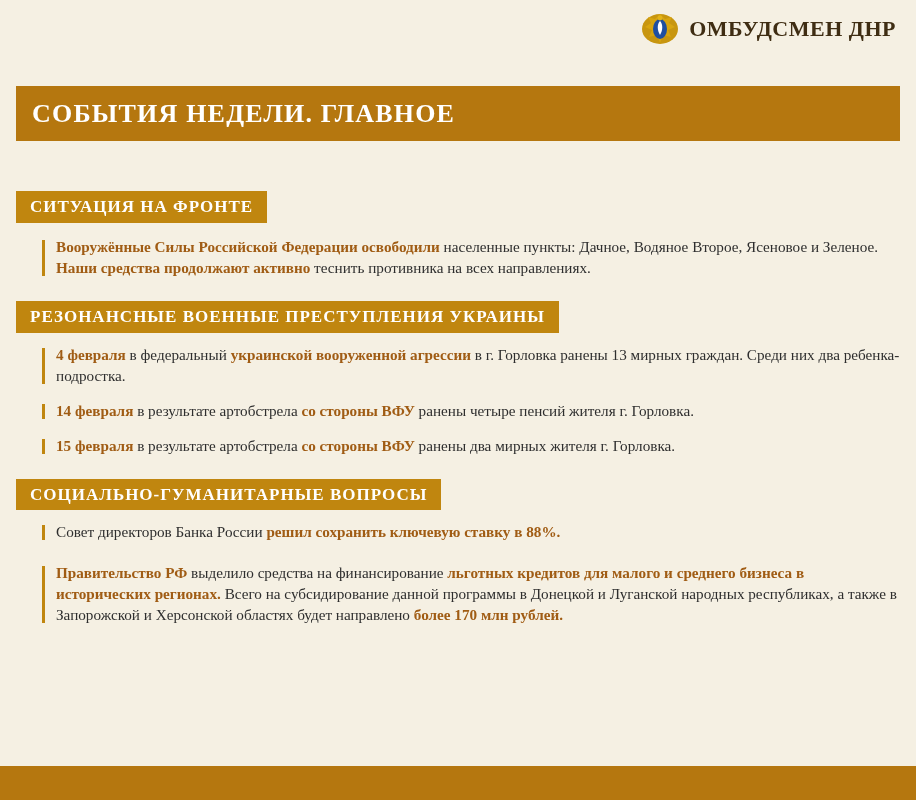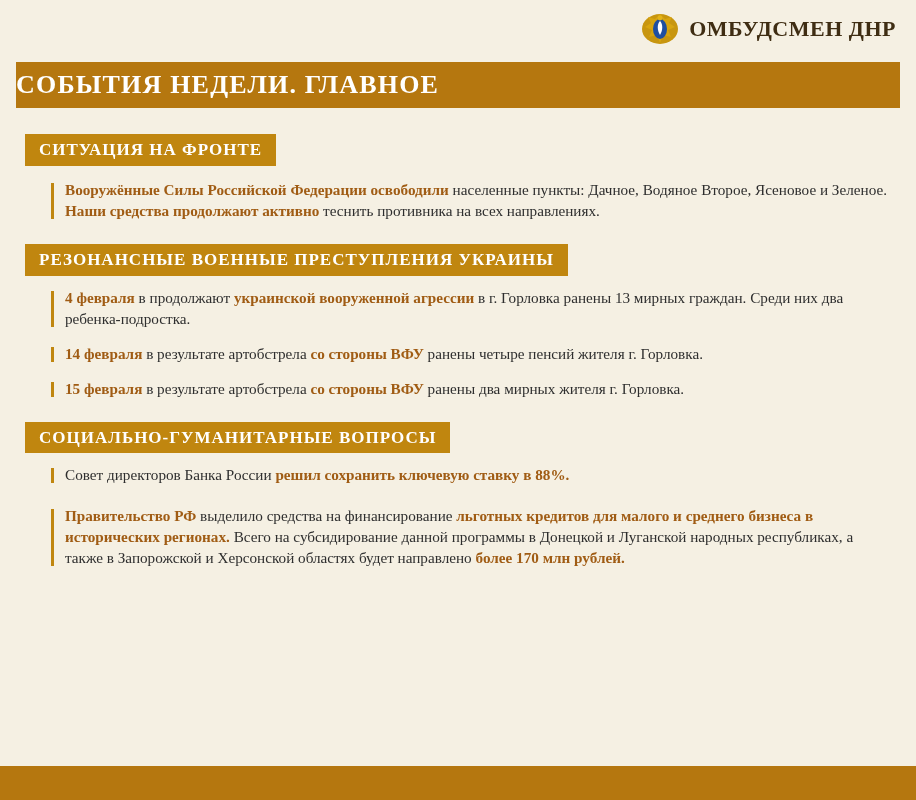--- a/index.html
+++ b/index.html
@@ -14,20 +14,21 @@
     overflow: hidden;
     position: relative;
   }
   .page {
     width: 916px;
     height: 800px;
     background: #f5f0e3;
     position: relative;
     display: flex;
     flex-direction: column;
+    gap: 24px;
   }
   
   .brandbar {
     height: 58px;
     background: #f5f0e3;
     display: flex;
     align-items: center;
     justify-content: flex-end;
     padding-right: 20px;
     box-sizing: border-box;
@@ -44,36 +45,37 @@
     font-family: "Liberation Serif", serif;
     font-weight: bold;
     font-size: 22px;
     letter-spacing: 0.5px;
     color: #3f2d13;
   }
   
   .main-title-wrap {
     margin: 4px 16px 0 16px;
     background: #b5770f;
-    height: 46px;
+    height: 55px;
     display: flex;
     align-items: center;
+    padding-left: 16px;
     box-sizing: border-box;
   }
   .main-title {
     color: #ffffff;
     font-family: "Liberation Serif", serif;
     font-weight: bold;
     font-size: 26px;
     letter-spacing: 1.2px;
   }
   
   .content {
     flex: 1 1 auto;
-    padding: 0 25px;
+    padding: 0 16px;
     box-sizing: border-box;
   }
   .section {
     margin-top: 22px;
   }
   .section:first-child { margin-top: 26px; }
   .section-head {
     display: inline-block;
     background: #c0860f;
     color: #ffffff;
@@ -156,21 +158,21 @@
     <div class="section s-front">
       <div class="section-head">СИТУАЦИЯ НА ФРОНТЕ</div>
       <div class="items">
           <div class="item"><span class="hl">Вооружённые Силы Российской Федерации освободили </span><span class="plain">населенные пункты: Дачное, Водяное Второе, Ясеновое и Зеленое.</span><span class="hl">  Наши средства продолжают активно </span><span class="plain">теснить противника на всех направлениях.</span></div>
         </div>
     </div>
 
     <div class="section s-crimes">
       <div class="section-head">РЕЗОНАНСНЫЕ ВОЕННЫЕ ПРЕСТУПЛЕНИЯ УКРАИНЫ</div>
       <div class="items">
-          <div class="item"><span class="hl">4 февраля </span><span class="plain">в продолжают </span><span class="hl">украинской вооруженной агрессии </span><span class="plain">в г. Горловка ранены 13 мирных граждан. Среди них два ребенка-подростка.</span></div>
+          <div class="item"><span class="hl">4 февраля </span><span class="plain">в федеральный </span><span class="hl">украинской вооруженной агрессии </span><span class="plain">в г. Горловка ранены 13 мирных граждан. Среди них два ребенка-подростка.</span></div>
           <div class="item"><span class="hl">14 февраля </span><span class="plain">в результате артобстрела </span><span class="hl">со стороны ВФУ </span><span class="plain">ранены четыре пенсий жителя г. Горловка.</span></div>
           <div class="item"><span class="hl">15 февраля </span><span class="plain">в результате артобстрела </span><span class="hl">со стороны ВФУ </span><span class="plain">ранены два мирных жителя г. Горловка.</span></div>
         </div>
     </div>
 
     <div class="section s-social">
       <div class="section-head">СОЦИАЛЬНО-ГУМАНИТАРНЫЕ ВОПРОСЫ</div>
       <div class="items">
           <div class="item"><span class="plain">Совет директоров Банка России </span><span class="hl">решил сохранить ключевую ставку в 88%.</span></div>
           <div class="item"><span class="hl">Правительство РФ </span><span class="plain">выделило средства на финансирование </span><span class="hl">льготных кредитов для малого и среднего бизнеса в исторических регионах. </span><span class="plain">Всего на субсидирование данной программы в Донецкой и Луганской народных республиках, а также в Запорожской и Херсонской областях будет направлено </span><span class="hl">более 170 млн рублей.</span></div>

